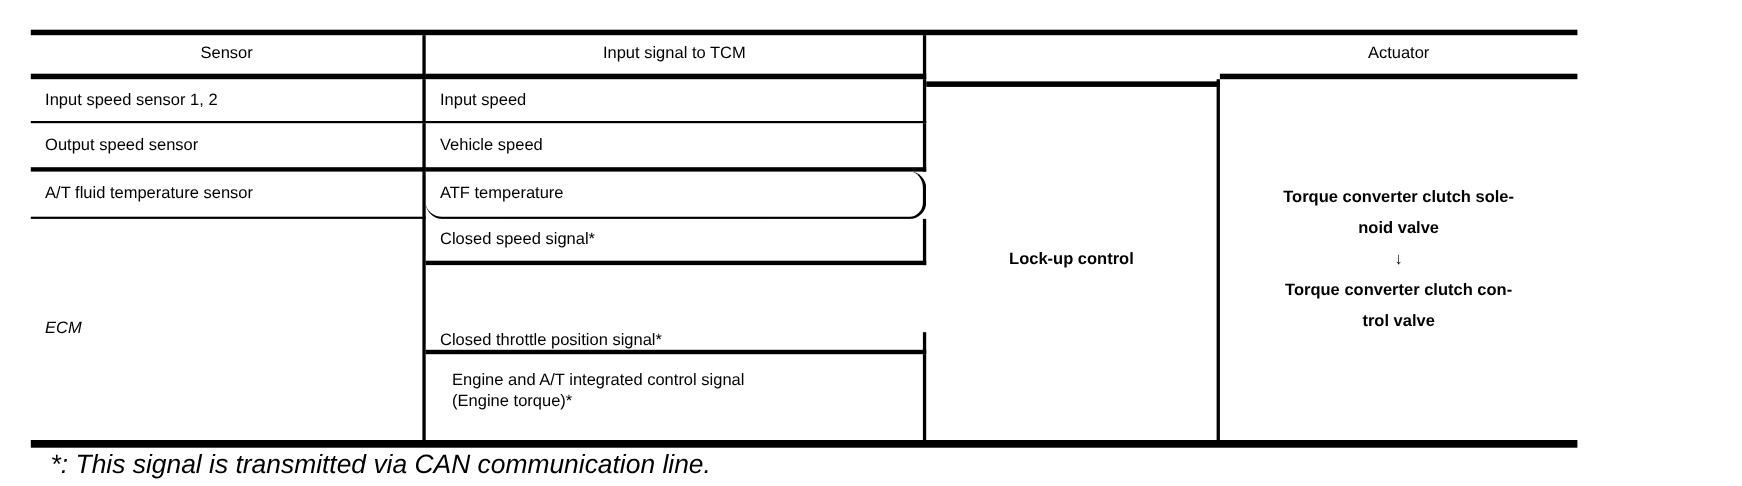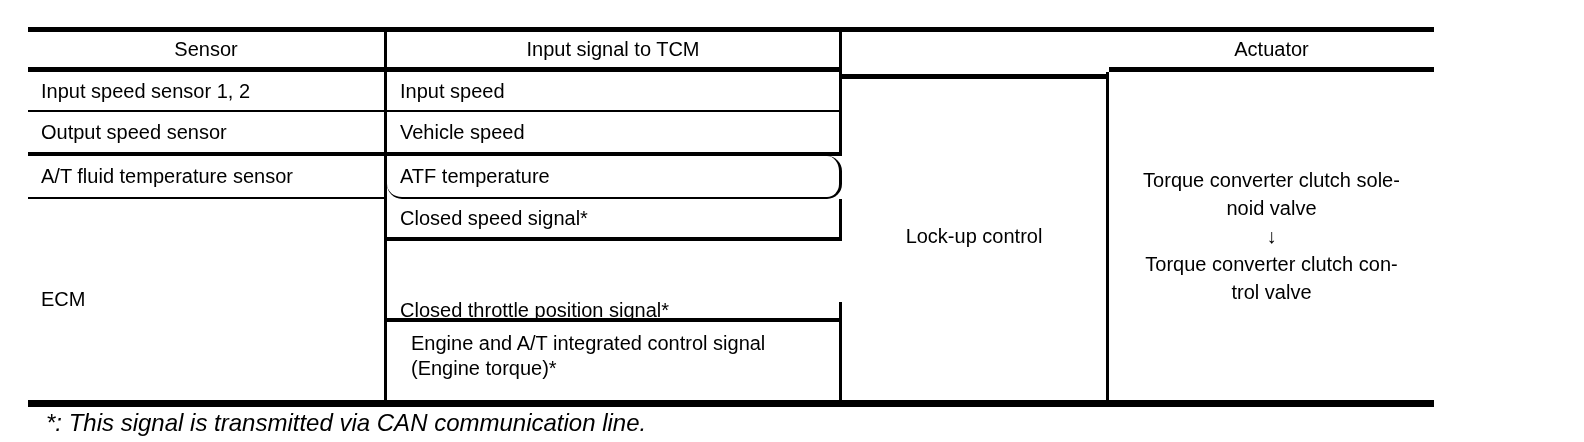--- a/index.html
+++ b/index.html
@@ -24,36 +24,37 @@
     display: grid;
     grid-template-columns: 359px 455px 267px 325px;
     grid-template-rows: 40px 40px 44px 43px 42px 41px 40px 78px;
     border-top: 5px solid #000;
     border-bottom: 7px solid #000;
     box-sizing: content-box;
   }
   .cell {
     display: flex;
     align-items: center;
-    font-size: 20px;
+    font-size: 15px;
     line-height: 1.25;
     box-sizing: border-box;
     overflow: hidden;
   }
   .hcell {
     justify-content: center;
     border-bottom: 5px solid #000;
   }
   .vline { border-right: 3px solid #000; }
   .bline-thin  { border-bottom: 2px solid #000; }
   .bline-thick { border-bottom: 4px solid #000; }
   .lpad { padding-left: 13px; padding-right: 6px; }
   .center-cell {
     justify-content: center;
     text-align: left;
+    font-weight: bold;
   }
   .stack {
     flex-direction: column;
     justify-content: center;
   }
   .actuator-cell { line-height: 28px; }
   .two-line { padding-bottom: 10px; padding-left: 24px; }
   .footnote {
     position: absolute;
     left: 46px;
@@ -71,21 +72,21 @@
   <div class="spec-table">
 
     <div class="cell hcell vline" style="grid-column:1; grid-row:1;">Sensor</div>
     <div class="cell hcell vline" style="grid-column:2; grid-row:1;">Input signal to TCM</div>
     <div class="cell hcell vline" style="grid-column:3; grid-row:1;margin-top:42px;">TCM function</div>
     <div class="cell hcell" style="grid-column:4; grid-row:1;">Actuator</div>
 
     <div class="cell vline bline-thin lpad" style="grid-column:1; grid-row:2;">Input speed sensor 1, 2</div>
     <div class="cell vline bline-thick lpad" style="grid-column:1; grid-row:3;">Output speed sensor</div>
     <div class="cell vline bline-thin lpad" style="grid-column:1; grid-row:4;">A/T fluid temperature sensor</div>
-    <div class="cell vline lpad" style="grid-column:1; grid-row:5/9;">ECM</div>
+    <div class="cell vline lpad" style="grid-column:1; grid-row:5/9;font-style:italic;">ECM</div>
 
     <div class="cell vline bline-thin lpad" style="grid-column:2; grid-row:2;">Input speed</div>
     <div class="cell vline bline-thick lpad" style="grid-column:2; grid-row:3;">Vehicle speed</div>
     <div class="cell vline bline-thin lpad" style="grid-column:2; grid-row:4;border-radius:15px;">ATF temperature</div>
     <div class="cell vline bline-thick lpad" style="grid-column:2; grid-row:5;">Closed speed signal*</div>
     <div class="cell vline bline-thick lpad" style="grid-column:2; grid-row:7;margin-top:20px;">Closed throttle position signal*</div>
     <div class="cell vline lpad stack two-line" style="grid-column:2; grid-row:8; align-items:flex-start;">
       <div>Engine and A/T integrated control signal</div>
       <div>(Engine torque)*</div>
     </div>

